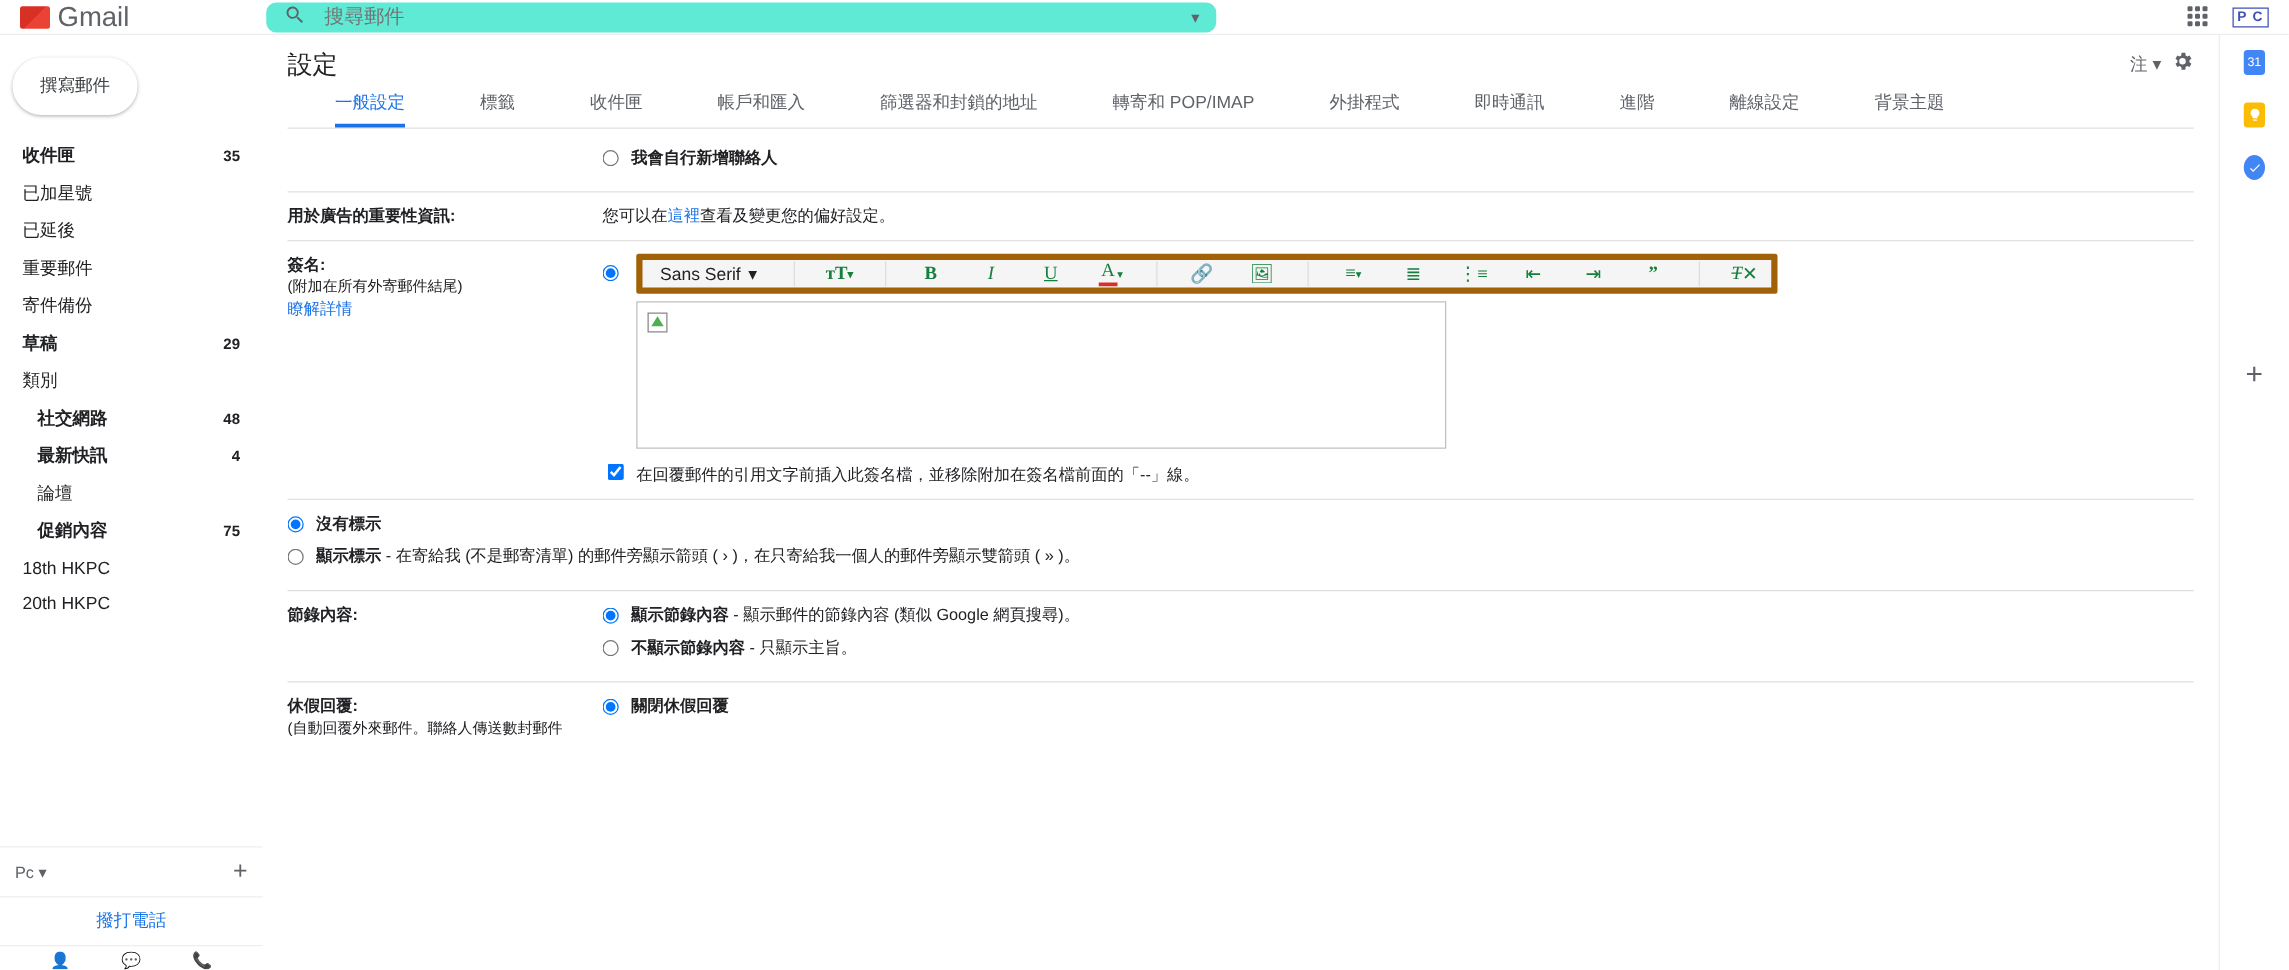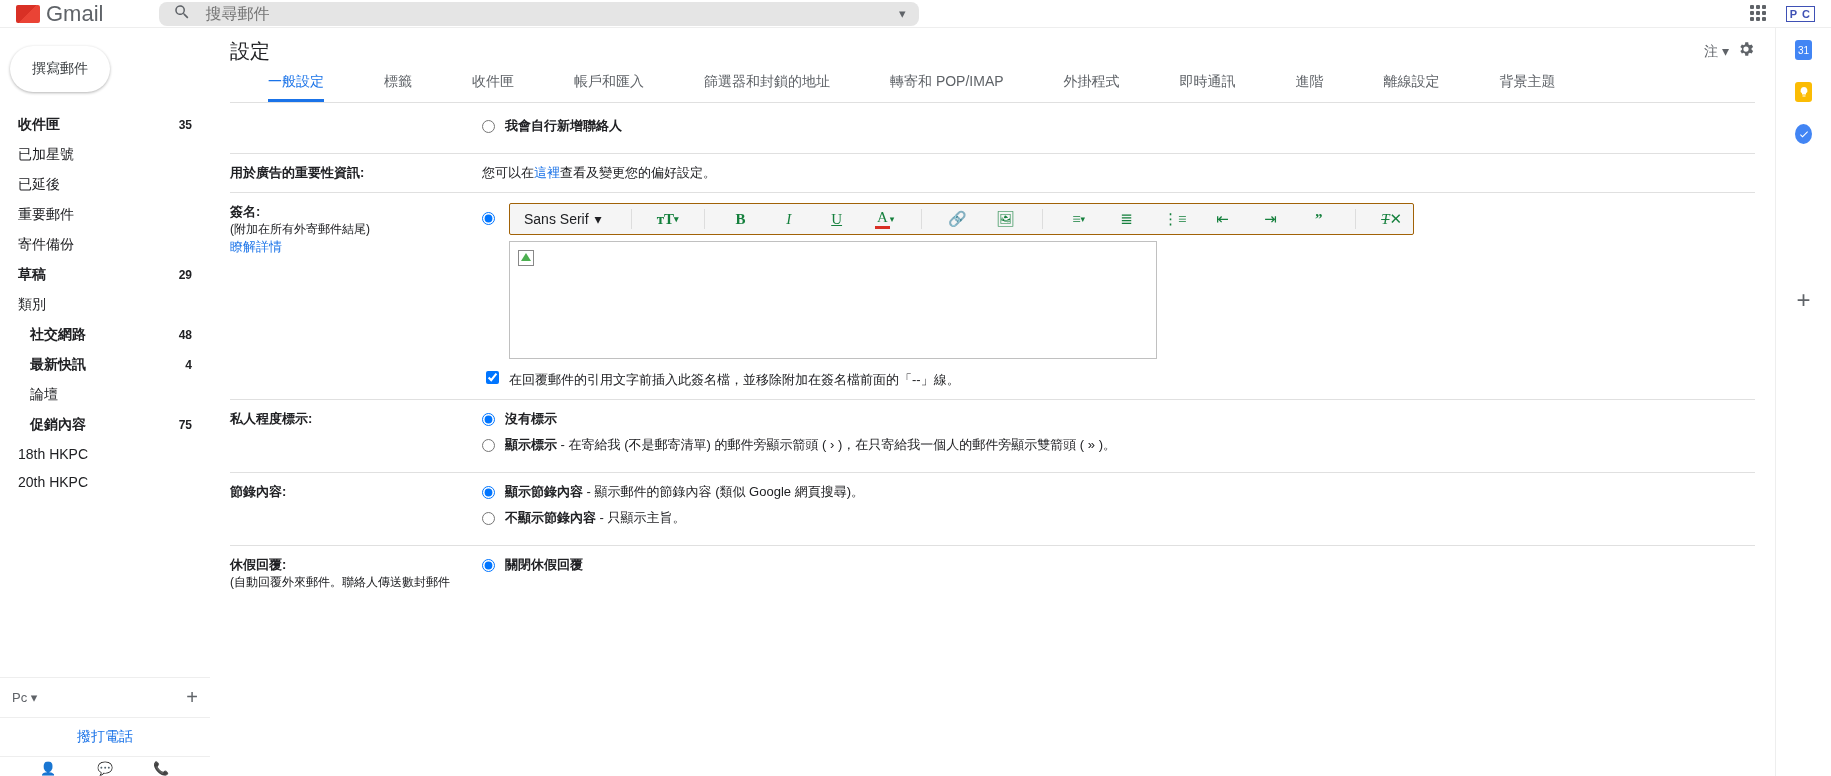--- a/index.html
+++ b/index.html
@@ -4,21 +4,21 @@
 <style>
 * { box-sizing: border-box; margin: 0; padding: 0; }
 body { font-family: Arial, "Microsoft JhengHei", sans-serif; font-size: 13px; color: #202124; background: #fff; overflow: hidden; }
 .app { display: flex; flex-direction: column; height: 776px; width: 1831px; }
 
 
 .header { display: flex; align-items: center; height: 28px; padding: 0 16px; border-bottom: 1px solid #eee; }
 .logo { display: flex; align-items: center; gap: 6px; }
 .logo-icon { width: 24px; height: 18px; background: linear-gradient(135deg,#d93025 50%,#ea4335 50%); border-radius: 2px; position: relative; }
 .logo-text { font-size: 22px; color: #5f6368; font-weight: 400; }
-.search-bar { margin-left: 56px; display: flex; align-items: center; background: #e5e5e5; border-radius: 8px; height: 24px; width: 760px; padding: 0 14px; }
+.search-bar { margin-left: 110px; display: flex; align-items: center; background: #5eead4; border-radius: 8px; height: 24px; width: 760px; padding: 0 14px; }
 .search-bar .icon { color: #5f6368; margin-right: 14px; }
 .search-bar input { border: none; background: transparent; outline: none; font-size: 16px; flex: 1; color: #5f6368; }
 .search-caret { color: #5f6368; }
 .header-right { margin-left: auto; display: flex; align-items: center; gap: 18px; }
 .apps-grid { width: 18px; height: 18px; display: grid; grid-template-columns: repeat(3,4px); grid-template-rows: repeat(3,4px); gap: 2px; }
 .apps-grid span { background: #5f6368; border-radius: 1px; }
 .pc-badge { font-size: 11px; font-weight: bold; color: #3f51b5; border: 1px solid #3f51b5; padding: 1px 3px; letter-spacing: 1px; }
 
 
 .body { display: flex; flex: 1; min-height: 0; }
@@ -57,21 +57,21 @@
 .setting-label { width: 252px; font-size: 13px; font-weight: bold; color: #202124; }
 .setting-label .sub { font-weight: normal; font-size: 12px; }
 .setting-label a { color:#1a73e8; font-weight:normal; font-size:13px; text-decoration:none;}
 .setting-content { flex: 1; font-size: 13px; color: #202124; }
 .radio-line { display: flex; align-items: center; gap: 10px; margin-bottom: 8px; }
 .radio-line input[type=radio] { margin-top:1px;}
 .radio-line .bold { font-weight: bold; }
 .link { color: #1a73e8; text-decoration: none; }
 
 
-.editor-toolbar { display:inline-flex; align-items:center; border:1px solid #a16207; background:#f5f5f5; border-radius:2px; height:32px; padding:0 6px; gap:18px; margin-left: 4px;}
+.editor-toolbar { display:inline-flex; align-items:center; border:5px solid #a16207; background:#f5f5f5; border-radius:2px; height:32px; padding:0 6px; gap:18px; margin-left: 4px;}
 .editor-toolbar .tb { width:30px; height:28px; display:flex; align-items:center; justify-content:center; color:#15803d; cursor:pointer; font-size:15px; font-family: "Times New Roman", serif;}
 .editor-toolbar .font-sel { display:flex; align-items:center; gap:6px; padding:0 8px; font-size:14px; color:#202124; cursor:pointer;}
 .editor-toolbar .sep { width:1px; height:20px; background:#ddd; margin:0 3px;}
 .editor-area { width:648px; height:118px; border:1px solid #c0c0c0; margin-top:6px; margin-left:4px; padding:8px; background:#fff;}
 .broken-img { width:16px; height:16px; border:1px solid #888; position:relative; display:inline-block;}
 .broken-img::after { content:""; position:absolute; left:2px; top:2px; width:0; height:0; border-left:5px solid transparent; border-right:5px solid transparent; border-bottom:8px solid #4caf50;}
 .checkbox-line { display:flex; align-items:flex-start; gap:10px; margin-top:12px; margin-left:4px; font-size:13px;}
 
 
 .right-rail { width: 56px; border-left: 1px solid #eee; display:flex; flex-direction:column; align-items:center; padding-top:12px; gap:22px; }
@@ -286,21 +286,20 @@
                 </div>
               </div>
               <div class="checkbox-line">
                 <input type="checkbox" checked="" style="">
                 <span>在回覆郵件的引用文字前插入此簽名檔，並移除附加在簽名檔前面的「--」線。</span>
               </div>
             </div>
           </div>
 
           <div class="setting-row">
-            <div class="setting-label">私人程度標示:</div>
             <div class="setting-content">
               <div class="radio-line">
                 <input type="radio" name="ind" checked="" style="">
                 <span class="bold">沒有標示</span>
               </div>
               <div class="radio-line">
                 <input type="radio" name="ind" style="">
                 <span><b>顯示標示</b><span> - 在寄給我 (不是郵寄清單) 的郵件旁顯示箭頭 ( › )，在只寄給我一個人的郵件旁顯示雙箭頭 ( » )。</span></span>
               </div>
             </div>

